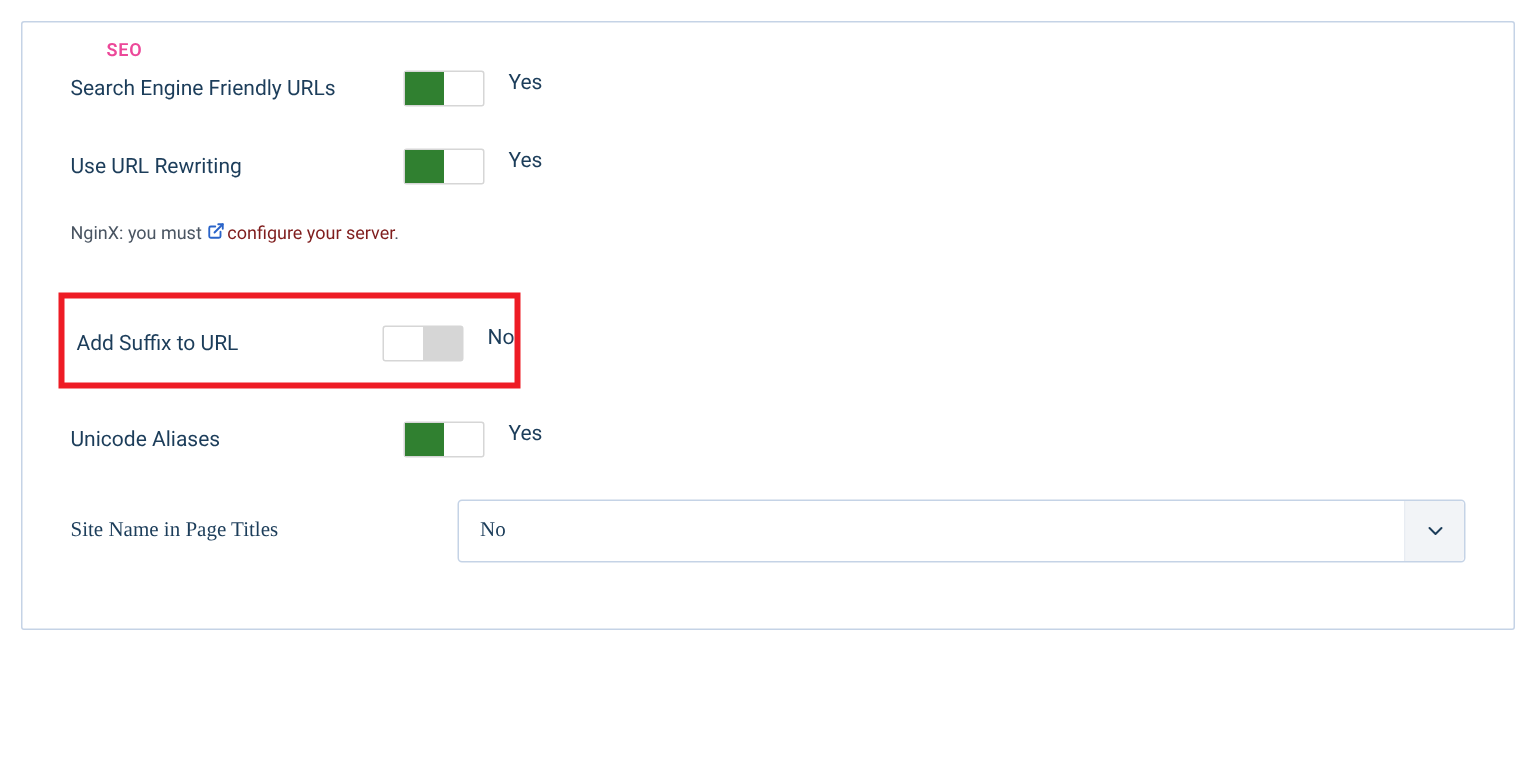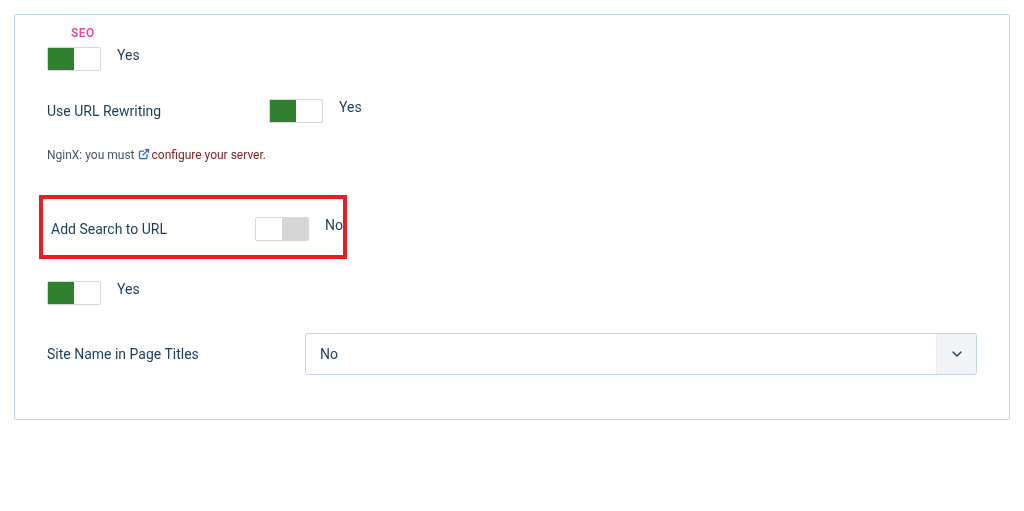--- a/index.html
+++ b/index.html
@@ -28,21 +28,21 @@
       letter-spacing: 0.5px;
       color: #ec4899;
       padding: 0 8px;
       margin-top: 20px;
     }
     .row {
       display: flex;
       align-items: center;
       margin-bottom: 28px;
     }
-    .row.last { margin-bottom: 12px; }
+    .row.last { margin-bottom: 12px; font-family: Liberation Serif, serif; }
     .label-col {
       width: 222px;
       font-size: 14px;
       color: #1c3d5a;
     }
     .control-col {
       display: flex;
       align-items: flex-start;
     }
     .toggle {
@@ -145,20 +145,21 @@
     .row.select-row .label-col { width: 258px; }
     .row.select-row .control-col { flex: 1; }
   </style>
 </head>
 <body>
 
 <div class="fieldset">
   <div class="legend">SEO</div>
 
   <div class="row">
+    <div class="label-col">Search Engine Friendly URLs</div>
     <div class="control-col">
       <div class="toggle on">
         <div class="toggle-handle"></div>
       </div>
       <span class="toggle-text">Yes</span>
     </div>
   </div>
 
   <div class="row">
     <div class="label-col">Use URL Rewriting</div>
@@ -175,31 +176,32 @@
       <span>NginX: you must </span><span class="link-icon"><svg width="12" height="12" viewBox="0 0 24 24" fill="none" stroke="#2a64c9" stroke-width="2.5" stroke-linecap="round" stroke-linejoin="round">
             <path d="M18 13v6a2 2 0 0 1-2 2H5a2 2 0 0 1-2-2V8a2 2 0 0 1 2-2h6"></path>
             <polyline points="15 3 21 3 21 9"></polyline>
             <line x1="10" y1="14" x2="21" y2="3"></line>
           </svg></span><a class="link">configure your server</a><span>.</span>
     </div>
   </div>
 
   <div class="highlight-box">
     <div class="row">
-      <div class="label-col">Add Search to URL</div>
+      <div class="label-col">Add Suffix to URL</div>
       <div class="control-col">
         <div class="toggle off">
           <div class="toggle-handle"></div>
         </div>
         <span class="toggle-text">No</span>
       </div>
     </div>
   </div>
 
   <div class="row">
+    <div class="label-col">Unicode Aliases</div>
     <div class="control-col">
       <div class="toggle on">
         <div class="toggle-handle"></div>
       </div>
       <span class="toggle-text">Yes</span>
     </div>
   </div>
 
   <div class="row select-row last">
     <div class="label-col">Site Name in Page Titles</div>

